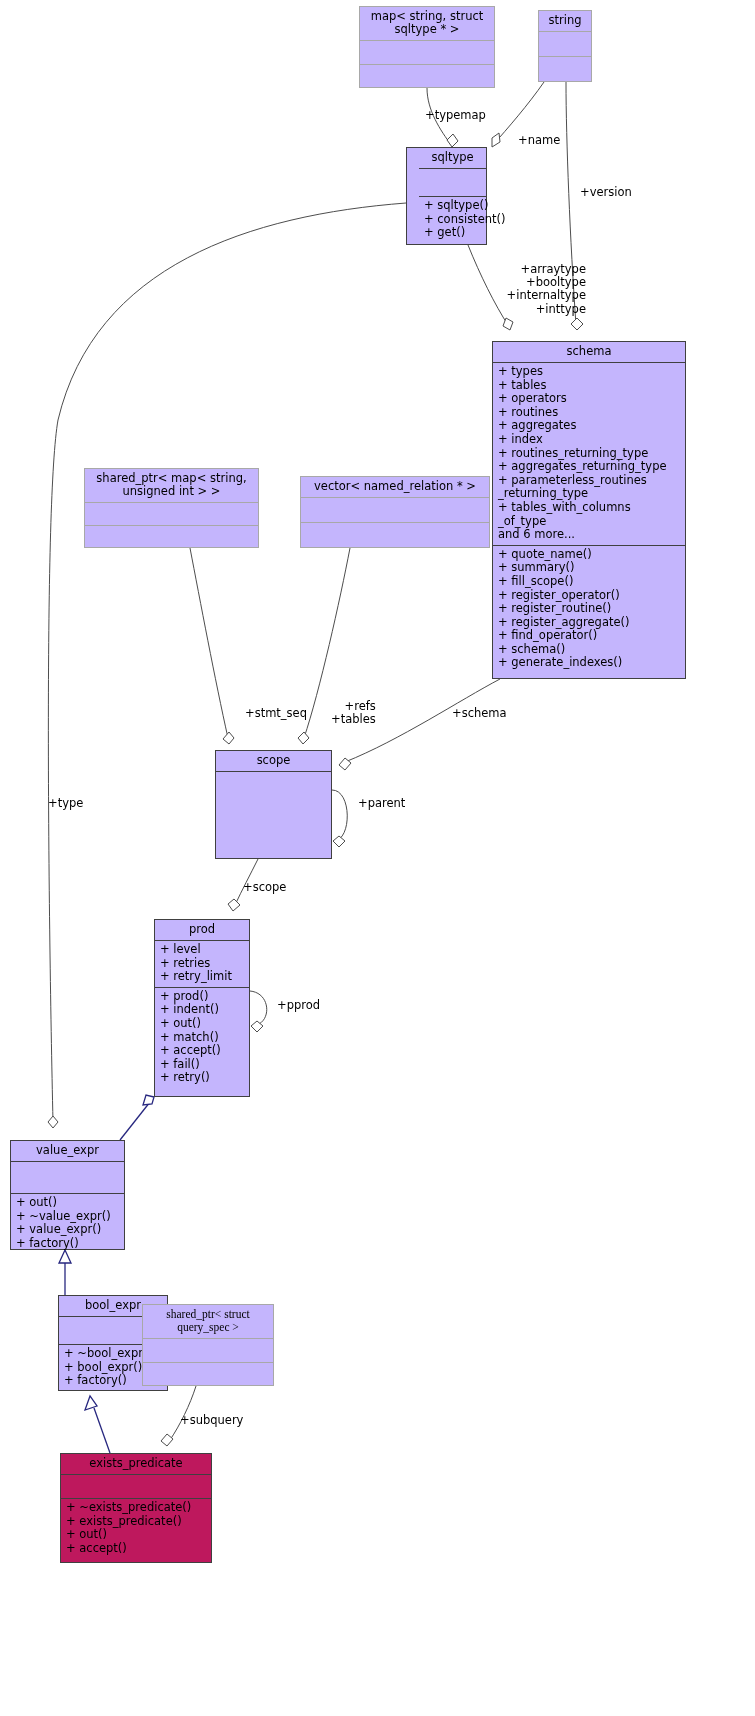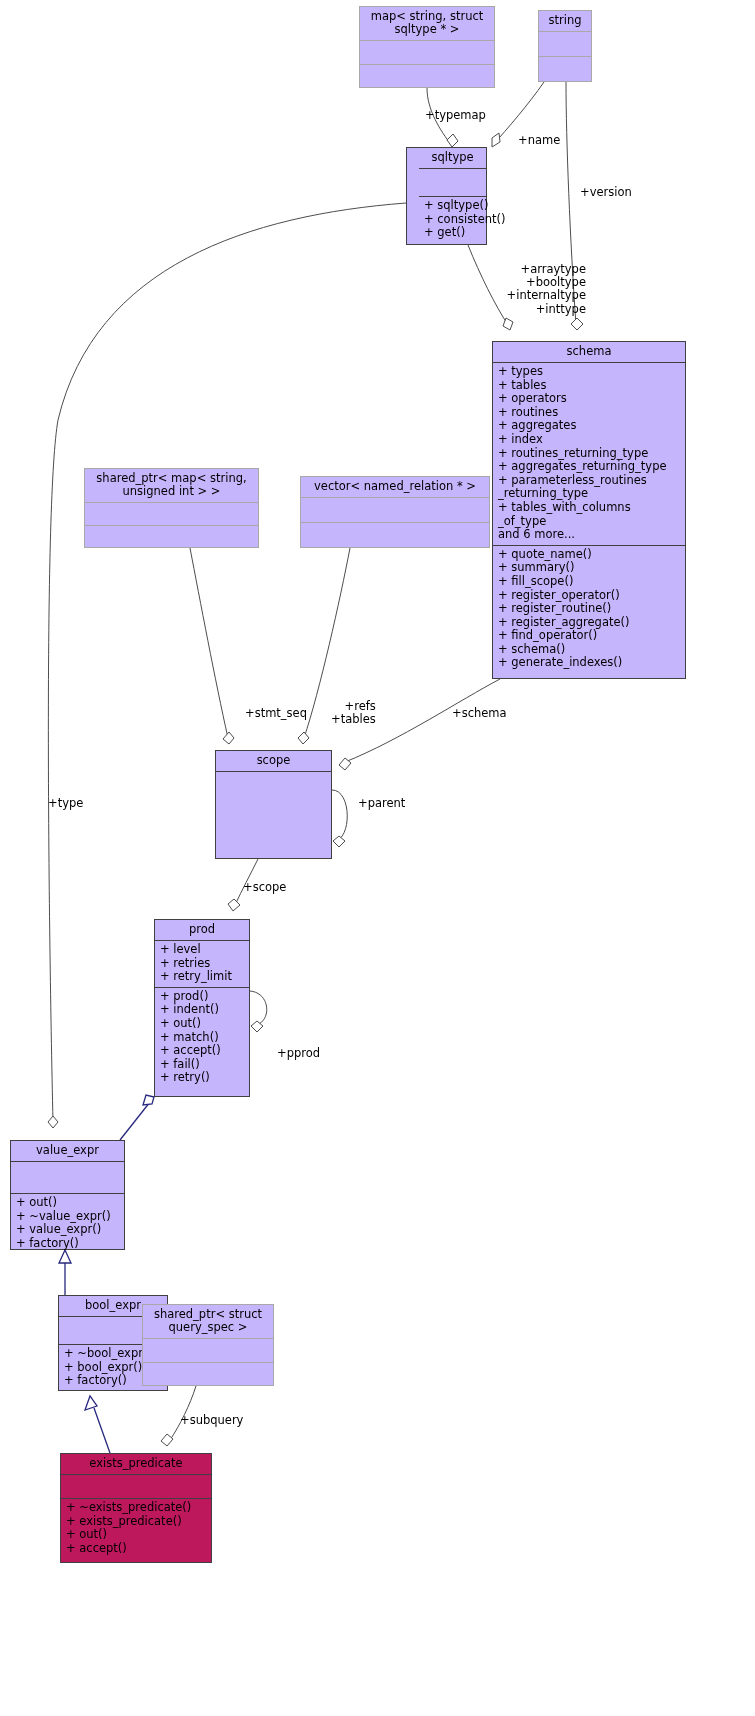--- a/index.html
+++ b/index.html
@@ -268,21 +268,21 @@
   <div class="node" style="left:10px; top:1295px; width:110px; height:96px;margin-left:48px;">
     <div class="title">bool_expr</div>
     <div class="compartment empty" style="height:22px;"></div>
     <div class="compartment grow">
       <div class="row">+ ~bool_expr()</div>
       <div class="row">+ bool_expr()</div>
       <div class="row">+ factory()</div>
     </div>
   </div>
 
-  <div class="node plain" style="left:142px; top:1304px; width:132px; height:82px;">
+  <div class="node plain" style="left:142px; top:1304px; width:132px; height:82px;font-family:Liberation Serif, serif;">
     <div class="title" style="white-space: pre;">shared_ptr&lt; struct
 query_spec &gt;</div>
     <div class="compartment empty grow"></div>
     <div class="compartment empty grow"></div>
   </div>
 
   <div class="node highlight" style="left:60px; top:1453px; width:152px; height:110px;">
     <div class="title">exists_predicate</div>
     <div class="compartment empty" style="height:18px;"></div>
     <div class="compartment grow">
@@ -299,17 +299,17 @@
   <div class="edge-label" style="left: 482px; top: 263px; width: 104px; white-space: pre;">+arraytype
 +booltype
 +internaltype
 +inttype</div>
   <div class="edge-label left" style="left:245px; top:707px;">+stmt_seq</div>
   <div class="edge-label left" style="left: 331px; top: 700px; white-space: pre;">+refs
 +tables</div>
   <div class="edge-label left" style="left:452px; top:707px;">+schema</div>
   <div class="edge-label left" style="left:358px; top:797px;">+parent</div>
   <div class="edge-label left" style="left:243px; top:881px;">+scope</div>
-  <div class="edge-label left" style="left:277px; top:999px;margin-top:48px;">+pprod</div>
+  <div class="edge-label left" style="left:277px; top:999px;">+pprod</div>
   <div class="edge-label left" style="left:48px; top:797px;">+type</div>
   <div class="edge-label left" style="left:180px; top:1414px;">+subquery</div>
 
 </div>
 
 </body></html>

